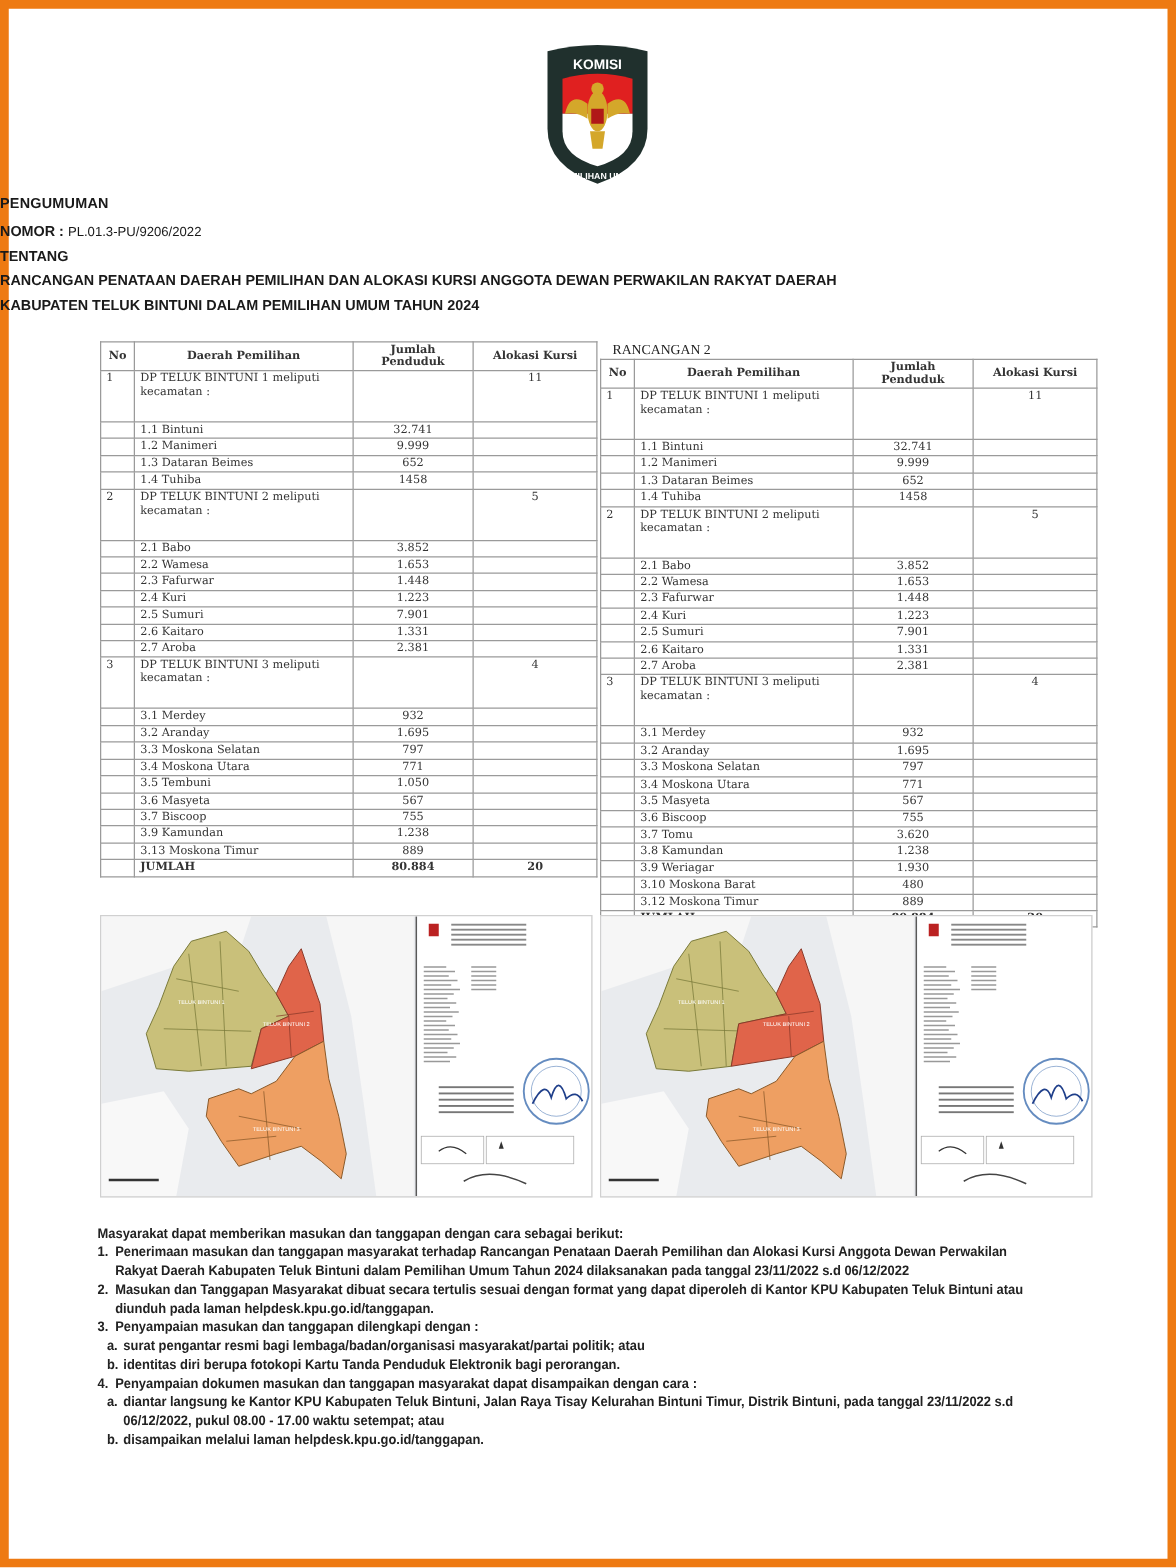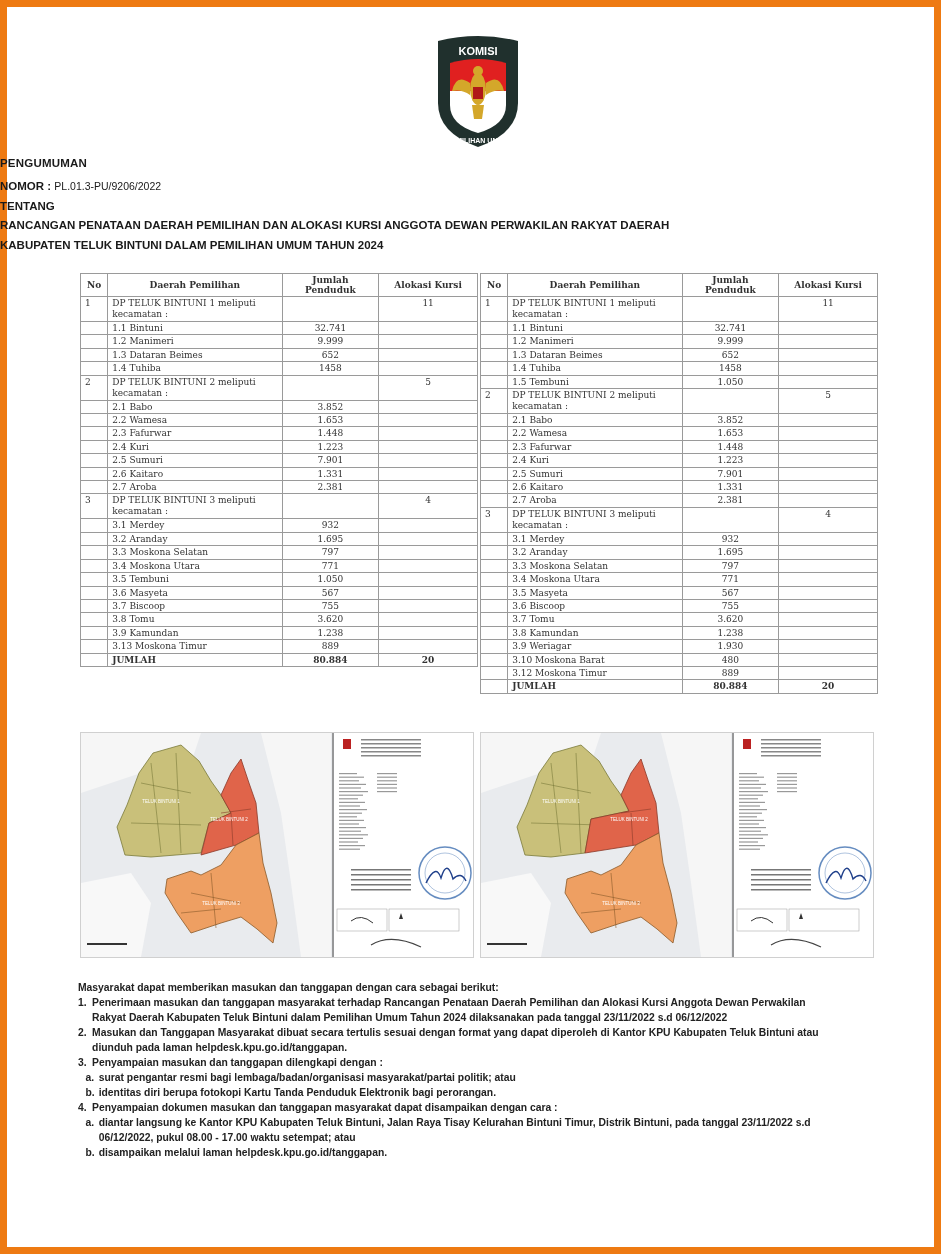--- a/index.html
+++ b/index.html
@@ -17,21 +17,21 @@
   .tblwrap { position: absolute; top: 273px; width: 398px; }
   .tblwrap.left { left: 80px; }
   .tblwrap.right { left: 480px; }
   .tbl-title { font-family: "Liberation Serif", serif; font-size: 11px; padding-left: 10px; height: 14px; line-height: 14px; color: #222; }
   table { border-collapse: collapse; width: 100%; font-family: "DejaVu Serif", serif; font-size: 9px; color: #333; }
   th, td { border: 1px solid #9a9a9a; padding: 0 4px; height: 12.4px; line-height: 12.4px; vertical-align: top; }
   th { font-weight: bold; text-align: center; vertical-align: middle; line-height: 10px; height: 22px; }
   th.no { text-align: center; width: 18px; }
   col.c1 { width: 23px; } col.c2 { width: 173px; } col.c3 { width: 96px; } col.c4 { width: 98px; }
   td.num, td.seats { text-align: center; }
-  td.group-name { line-height: 11px; padding-top: 1px; padding-bottom: 1px; }
+  td.group-name { line-height: 11px; padding-top: 1px; padding-bottom: 17px; }
   tr.total td { font-weight: bold; }
 
   .map { position: absolute; top: 732px; width: 394px; height: 226px; border: 1px solid #d0d0d0; box-sizing: border-box; background: #f3f3f3; overflow: hidden; }
   .map.left { left: 80px; }
   .map.right { left: 480px; }
   .map svg { position: absolute; left: 0; top: 0; }
 
   .notes { position: absolute; left: 78px; top: 980px; width: 800px; font-family: "Liberation Sans", sans-serif; font-weight: bold; font-size: 11px; line-height: 15px; color: #222; transform: scaleX(0.94); transform-origin: left top; }
   .notes .intro { margin: 0 0 0 0; }
   .notes .item { padding-left: 15px; position: relative; }
@@ -209,26 +209,20 @@
           <td></td>
         </tr>
         <tr>
           <td></td>
           <td>3.7 Biscoop</td>
           <td class="num">755</td>
           <td></td>
         </tr>
         <tr>
           <td></td>
-          <td>3.8 Tomu</td>
-          <td class="num">3.620</td>
-          <td></td>
-        </tr>
-        <tr>
-          <td></td>
           <td>3.9 Kamundan</td>
           <td class="num">1.238</td>
           <td></td>
         </tr>
         <tr>
           <td></td>
           <td>3.13 Moskona Timur</td>
           <td class="num">889</td>
           <td></td>
         </tr>
@@ -236,20 +230,21 @@
           <td></td>
           <td>JUMLAH</td>
           <td class="num">80.884</td>
           <td class="seats">20</td>
         </tr>
       </tbody>
   </table>
 </div>
 
 <div class="tblwrap right">
+  <div class="tbl-title">RANCANGAN 2</div>
   <table>
     <colgroup>
         <col class="c1">
         <col class="c2">
         <col class="c3">
         <col class="c4">
       </colgroup>
     <thead>
       <tr>
         <th class="no">No</th>
@@ -280,26 +275,20 @@
         <tr>
           <td></td>
           <td>1.3 Dataran Beimes</td>
           <td class="num">652</td>
           <td></td>
         </tr>
         <tr>
           <td></td>
           <td>1.4 Tuhiba</td>
           <td class="num">1458</td>
-          <td></td>
-        </tr>
-        <tr>
-          <td></td>
-          <td>1.5 Tembuni</td>
-          <td class="num">1.050</td>
           <td></td>
         </tr>
         <tr>
           <td>2</td>
           <td class="group-name">DP TELUK BINTUNI 2 meliputi kecamatan :</td>
           <td class="num"></td>
           <td class="seats">5</td>
         </tr>
         <tr>
           <td></td>

